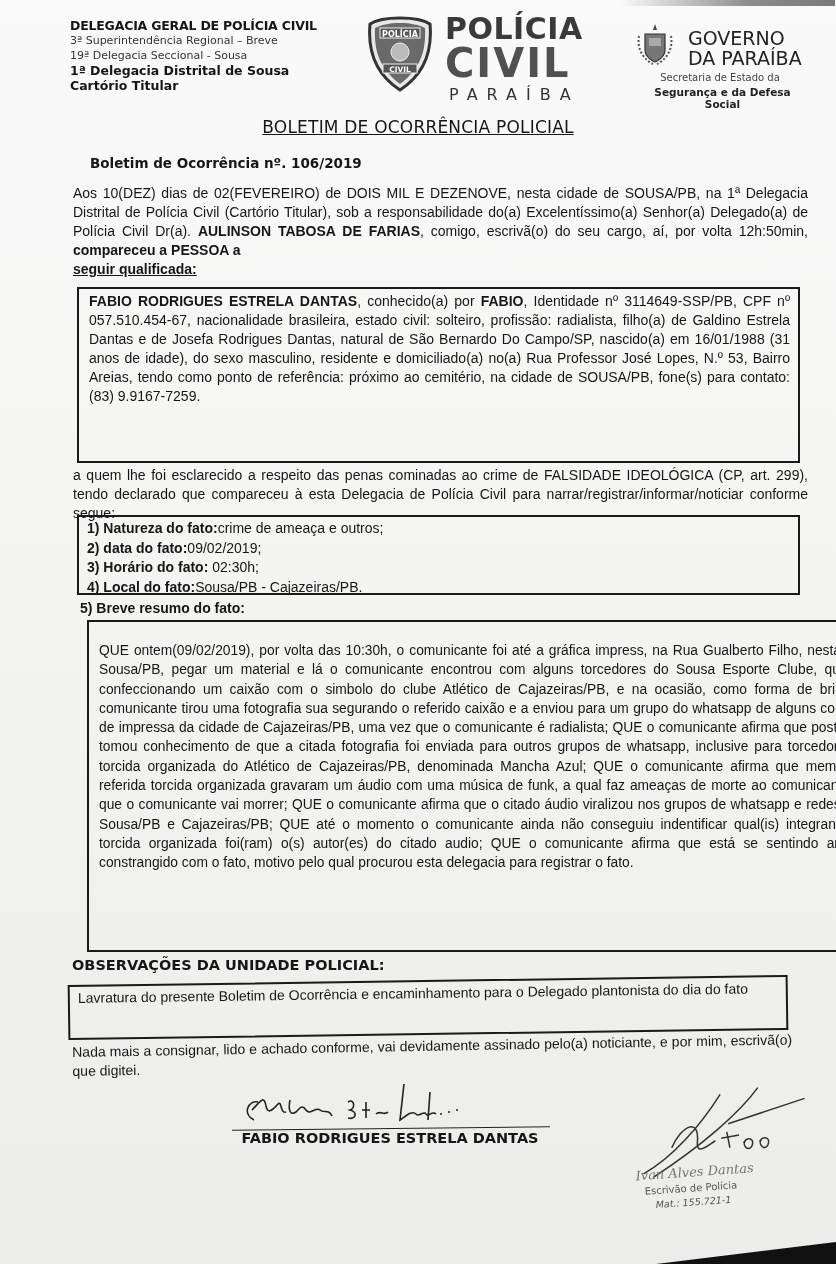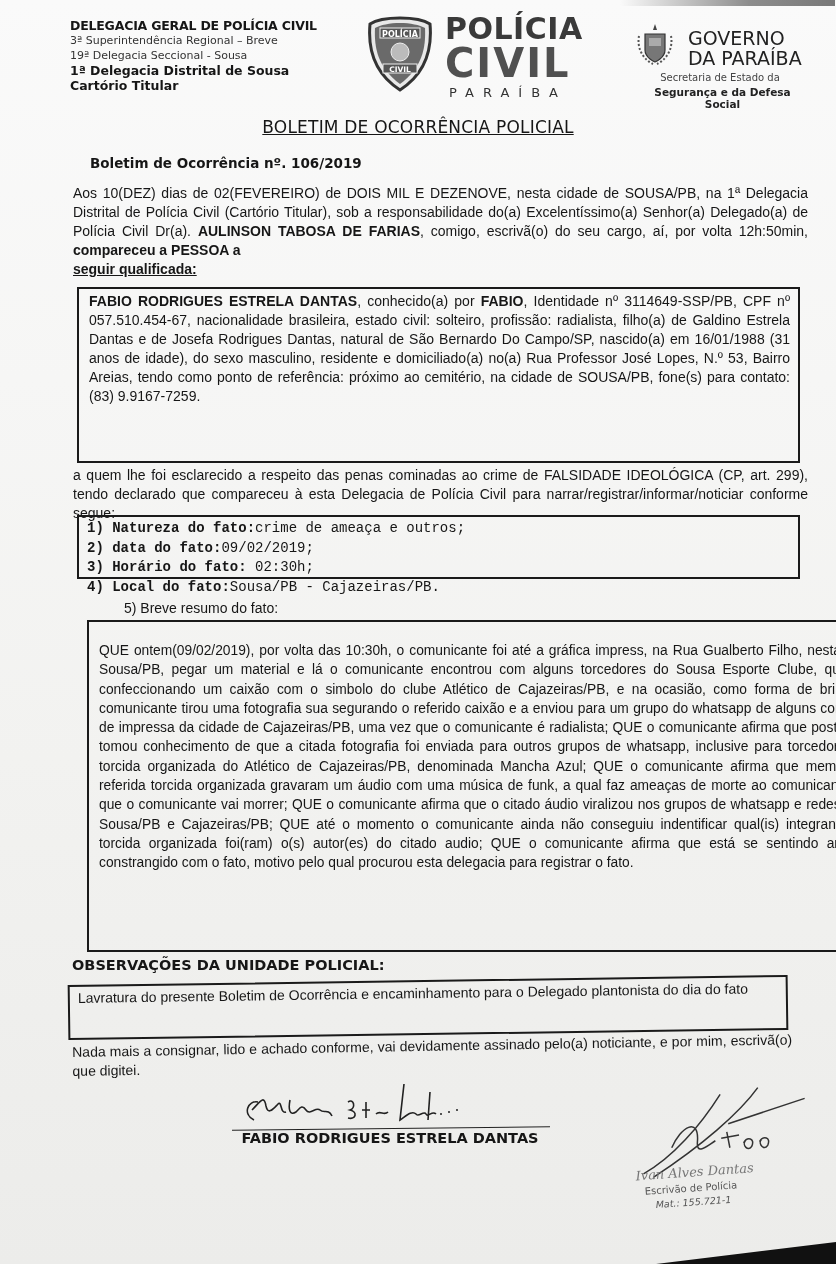--- a/index.html
+++ b/index.html
@@ -18,44 +18,44 @@
   .hdr-left { position: absolute; left: 70px; top: 18px; width: 260px; line-height: 15px; }
   .hdr-left .l1 { font-weight: bold; font-size: 12.5px; letter-spacing: -0.2px; }
   .hdr-left .l2, .hdr-left .l3 { font-size: 11px; color: #333; }
   .hdr-left .l4 { font-weight: bold; font-size: 12.5px; }
   .hdr-left .l5 { font-weight: bold; font-size: 12.5px; }
 
   .badge { position: absolute; left: 366px; top: 16px; width: 68px; height: 76px; }
   .pc-brand { position: absolute; left: 445px; top: 14px; width: 140px; }
   .pc-brand .t1 { font-family: "DejaVu Sans", sans-serif; font-weight: bold; font-size: 30px; line-height: 30px; color: #3a3a3a; letter-spacing: 0.5px; }
   .pc-brand .t2 { font-family: "DejaVu Sans", sans-serif; font-weight: bold; font-size: 40px; line-height: 38px; color: #505050; letter-spacing: 2px; }
-  .pc-brand .t3 { font-size: 13px; letter-spacing: 9px; color: #333; margin-top: 3px; padding-left: 4px; }
+  .pc-brand .t3 { font-size: 16px; letter-spacing: 9px; color: #333; margin-top: 3px; padding-left: 4px; }
 
   .crest { position: absolute; left: 633px; top: 22px; width: 44px; height: 48px; }
   .gov { position: absolute; left: 640px; top: 28px; width: 170px; }
   .gov .g1 { position: absolute; left: 48px; top: 0; font-size: 19px; line-height: 20px; color: #222; white-space: nowrap; }
   .gov .g2 { position: absolute; left: 0px; top: 44px; font-size: 10px; color: #444; width: 160px; text-align: center; }
   .gov .g3 { position: absolute; left: 0px; top: 58px; font-size: 10.5px; font-weight: bold; color: #222; width: 165px; text-align: center; }
 
   .title { position: absolute; left: 0; width: 836px; top: 117px; text-align: center; font-weight: normal; font-size: 17px; text-decoration: underline; letter-spacing: 0.2px; }
   .bo-number { position: absolute; left: 90px; top: 155px; font-weight: bold; font-size: 13.5px; }
 
   .text { font-size: 14px; line-height: 19px; text-align: justify; }
   .narrow { font-family: "Liberation Sans Narrow", "Liberation Sans", sans-serif; }
 
   .intro { position: absolute; left: 73px; top: 184px; width: 735px; }
   .intro b { font-weight: bold; }
   .qualif-label { font-weight: bold; text-decoration: underline; }
 
   .box { position: absolute; border: 2px solid #1a1a1a; background: transparent; }
   .person-box { left: 77px; top: 287px; width: 723px; padding: 3px 8px 3px 10px; box-sizing: border-box; height: 176px; }
   .after { position: absolute; left: 73px; top: 466px; width: 735px; }
-  .facts-box { left: 77px; top: 515px; width: 723px; height: 64px; padding: 2px 8px; box-sizing: border-box; line-height: 19.5px; font-size: 14px; font-family: Liberation Mono, monospace; }
+  .facts-box { left: 77px; top: 515px; width: 723px; height: 80px; padding: 2px 8px; box-sizing: border-box; line-height: 19.5px; font-size: 14px; }
   .facts-box b { font-weight: bold; }
-  .resumo-label { position: absolute; left: 80px; top: 600px; font-weight: normal; font-size: 14px; margin-left: 44px; }
+  .resumo-label { position: absolute; left: 80px; top: 600px; font-weight: bold; font-size: 14px; }
   .resumo-box { left: 87px; top: 620px; width: 832px; height: 332px; padding: 19px 10px; box-sizing: border-box; }
   .resumo-box .text { line-height: 19.3px; font-size: 13.8px; }
   .obs-label { position: absolute; left: 72px; top: 957px; font-weight: bold; font-size: 14.5px; }
   .obs-box { left: 68px; top: 980px; width: 720px; height: 55px; padding: 2px 8px; box-sizing: border-box; transform: rotate(-0.8deg); }
   .closing { position: absolute; left: 72px; top: 1043px; width: 720px; transform: rotate(-1deg); transform-origin: left top; }
 
   .sig1 { position: absolute; left: 230px; top: 1080px; width: 230px; height: 50px; }
   .sig-line { position: absolute; left: 232px; top: 1128px; width: 318px; height: 0; border-top: 1.5px solid #222; transform: rotate(-0.6deg); }
   .sig-name { position: absolute; left: 240px; top: 1130px; width: 300px; text-align: center; font-weight: bold; font-size: 14.5px; }
   .sig-role { position: absolute; left: 240px; top: 1153px; width: 300px; text-align: center; font-size: 13.5px; }

